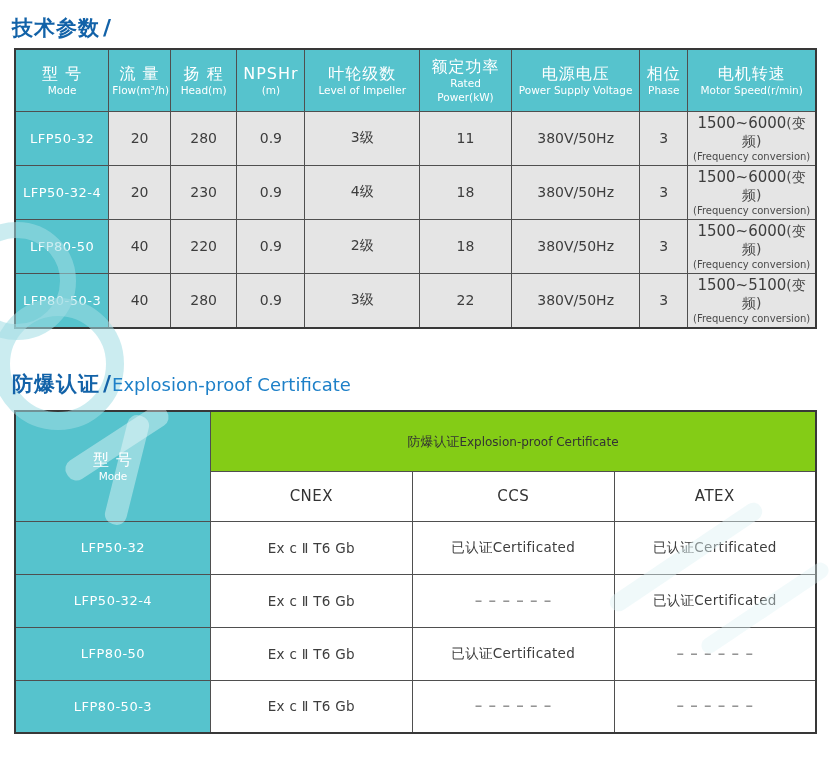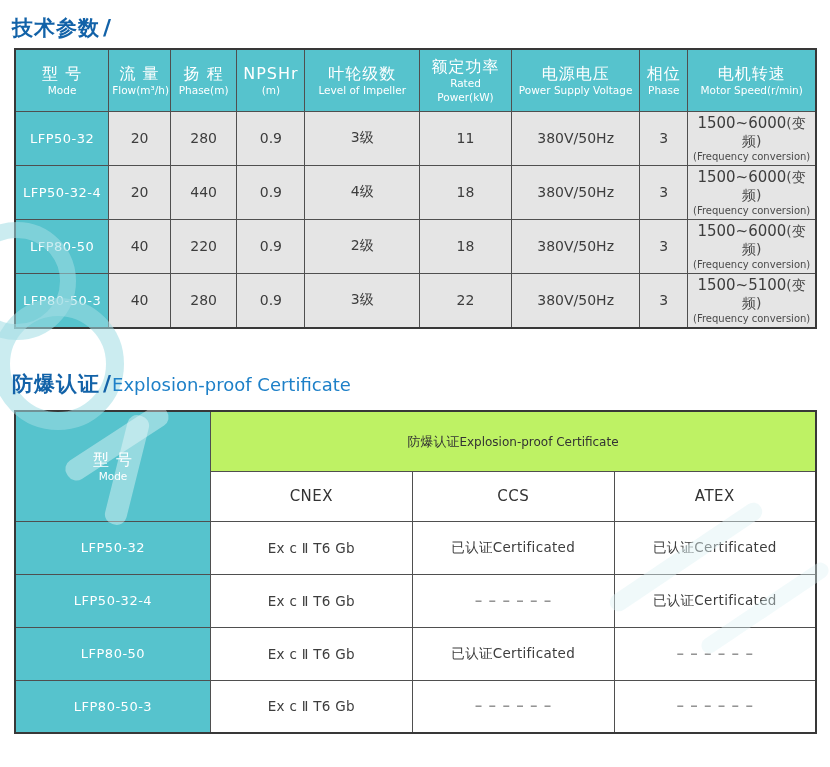--- a/index.html
+++ b/index.html
@@ -34,21 +34,21 @@
 
   #tbl1 thead th { height:62px; }
   #tbl1 tbody td, #tbl1 tbody th { height:52px; }
   #tbl1 tbody td { font-size:14px; color:#3d3d3d; background:#e5e5e5; }
   .model-cell { font-size:13px; letter-spacing:0.5px; }
 
   .speed-main { font-size:15px; color:#3d3d3d; }
   .speed-cn { font-size:14px; color:#4a4a4a; }
   .speed-sub { display:block; font-size:10px; color:#4a4a4a; line-height:1.2; }
 
-  #tbl2 .group-hd { height:60px; background:#bef264; font-weight:normal; }
+  #tbl2 .group-hd { height:60px; background:#84cc16; font-weight:normal; }
   #tbl2 .group-hd .g-cn { font-size:13px; color:#333; }
   #tbl2 .group-hd .g-en { font-size:12px; color:#333; }
   #tbl2 .cert-hd { height:50px; background:#ffffff; font-weight:normal; font-size:15px; color:#333; letter-spacing:0.5px;margin-left:15px; }
   #tbl2 tbody td, #tbl2 tbody th { height:53px; }
   #tbl2 tbody td { font-size:13.5px; color:#3d3d3d; background:#ffffff; letter-spacing:0.3px; }
   #tbl2 th.model-col { width:24.4%; }
 
   
   .wm { position:absolute; pointer-events:none; z-index:3; }
   .wm-stripe { background:rgba(223,242,245,0.78); border-radius:12px; }
@@ -83,21 +83,21 @@
           <th class="teal-cell">
               <span class="h-cn">型 号</span>
               <span class="h-en">Mode</span>
             </th>
           <th class="teal-cell">
               <span class="h-cn">流 量</span>
               <span class="h-en">Flow(m³/h)</span>
             </th>
           <th class="teal-cell">
               <span class="h-cn">扬 程</span>
-              <span class="h-en">Phase(m)</span>
+              <span class="h-en">Head(m)</span>
             </th>
           <th class="teal-cell">
               <span class="h-cn">NPSHr</span>
               <span class="h-en">(m)</span>
             </th>
           <th class="teal-cell">
               <span class="h-cn">叶轮级数</span>
               <span class="h-en">Level of Impeller</span>
             </th>
           <th class="teal-cell">
@@ -126,21 +126,21 @@
           <td>0.9</td>
           <td>3级</td>
           <td>11</td>
           <td>380V/50Hz</td>
           <td>3</td>
           <td><span class="speed-main">1500~6000</span><span class="speed-cn">(变频)</span><span class="speed-sub">(Frequency conversion)</span></td>
         </tr>
         <tr>
           <th class="teal-cell model-cell">LFP50-32-4</th>
           <td>20</td>
-          <td>440</td>
+          <td>230</td>
           <td>0.9</td>
           <td>4级</td>
           <td>18</td>
           <td>380V/50Hz</td>
           <td>3</td>
           <td><span class="speed-main">1500~6000</span><span class="speed-cn">(变频)</span><span class="speed-sub">(Frequency conversion)</span></td>
         </tr>
         <tr>
           <th class="teal-cell model-cell">LFP80-50</th>
           <td>40</td>

